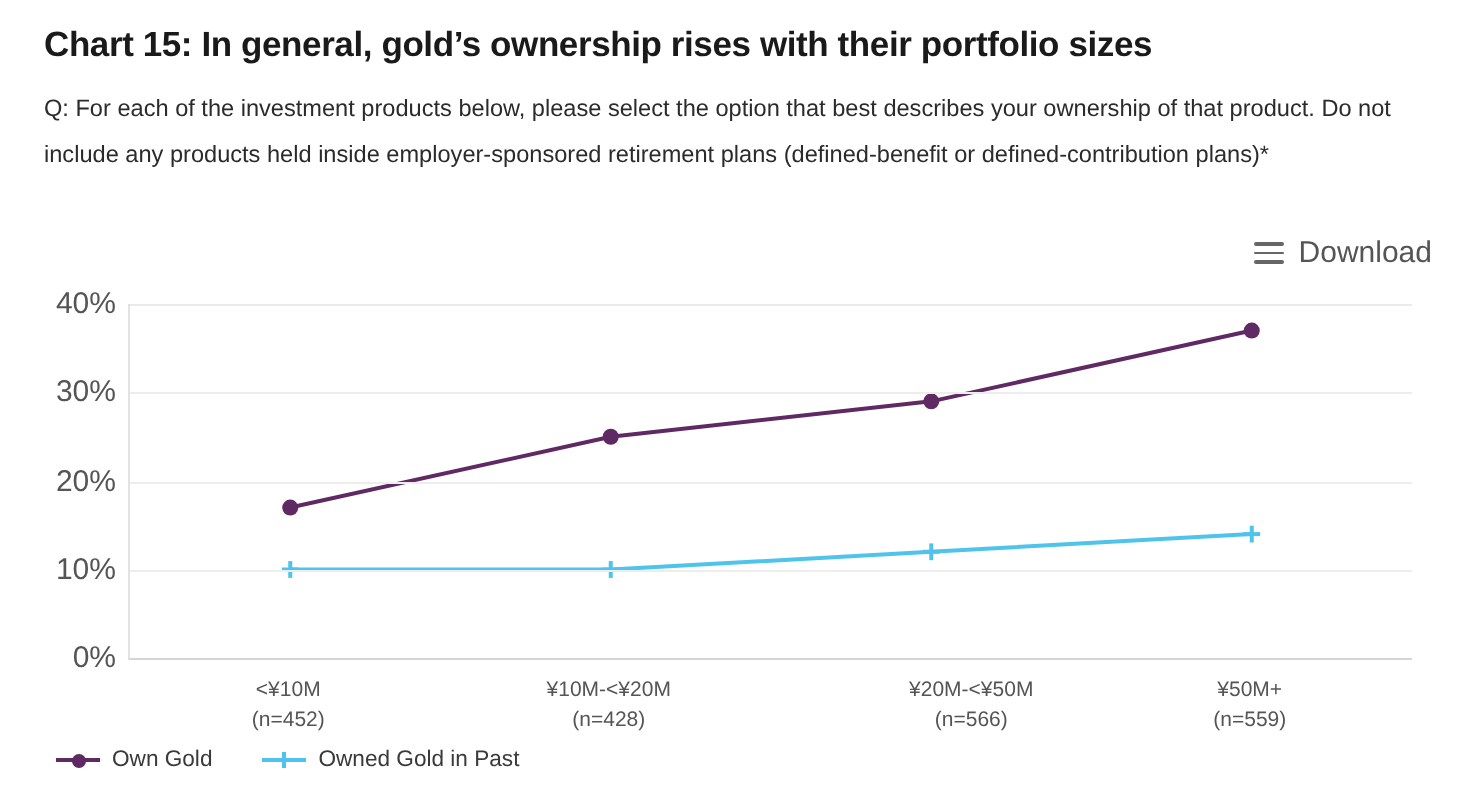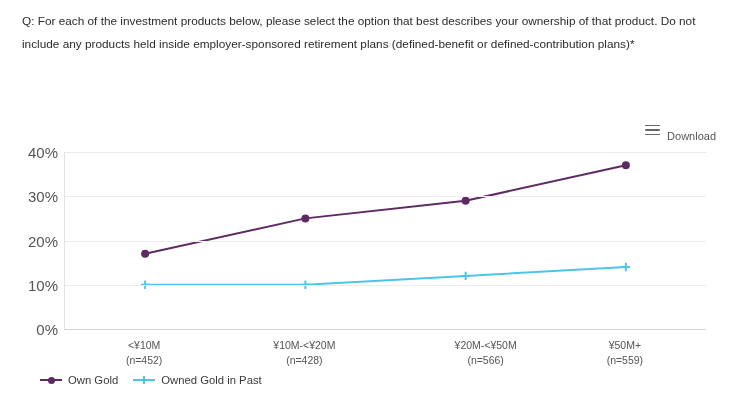--- a/index.html
+++ b/index.html
@@ -64,23 +64,22 @@
     left: 0;
     width: 15px;
     height: 1.6px;
     background: #666;
     border-radius: 1px;
   }
   .hamburger i:nth-child(1) { top: 0; }
   .hamburger i:nth-child(2) { top: 4.6px; }
   .hamburger i:nth-child(3) { top: 9.2px; }
   .download-label {
-    font-size: 11px;
+    font-size: 15px;
     color: #555;
-    margin-top: 12px;
   }
 
   
   .plot-wrap {
     position: absolute;
     left: 22px;
     top: 145px;
     width: 696px;
     height: 195px;
   }
@@ -141,25 +140,25 @@
     text-align: center;
     font-size: 10.5px;
     color: #555;
     line-height: 1.45;
     white-space: nowrap;
   }
 
   
   .legend {
     position: absolute;
-    left: 40px;
+    left: 28px;
     top: 374px;
     display: flex;
     align-items: center;
-    gap: 15px;
+    gap: 25px;
   }
   .legend-item {
     display: flex;
     align-items: center;
     gap: 6px;
     cursor: pointer;
   }
   .legend-mark {
     width: 22px;
     height: 12px;
@@ -192,20 +191,21 @@
     font-size: 11.3px;
     color: #3a3a3a;
     white-space: nowrap;
   }
 </style>
 </head>
 <body>
 
 <div class="page">
 
+  <h1 class="chart-title">Chart 15: In general, gold’s ownership rises with their portfolio sizes</h1>
 
   <p class="chart-subtitle">Q: For each of the investment products below, please select the option that best describes your ownership of that product. Do not include any products held inside employer-sponsored retirement plans (defined-benefit or defined-contribution plans)*</p>
 
   <div class="download-bar">
     <span class="hamburger">
       <i></i>
         <i></i>
         <i></i>
     </span>
     <span class="download-label">Download</span>

